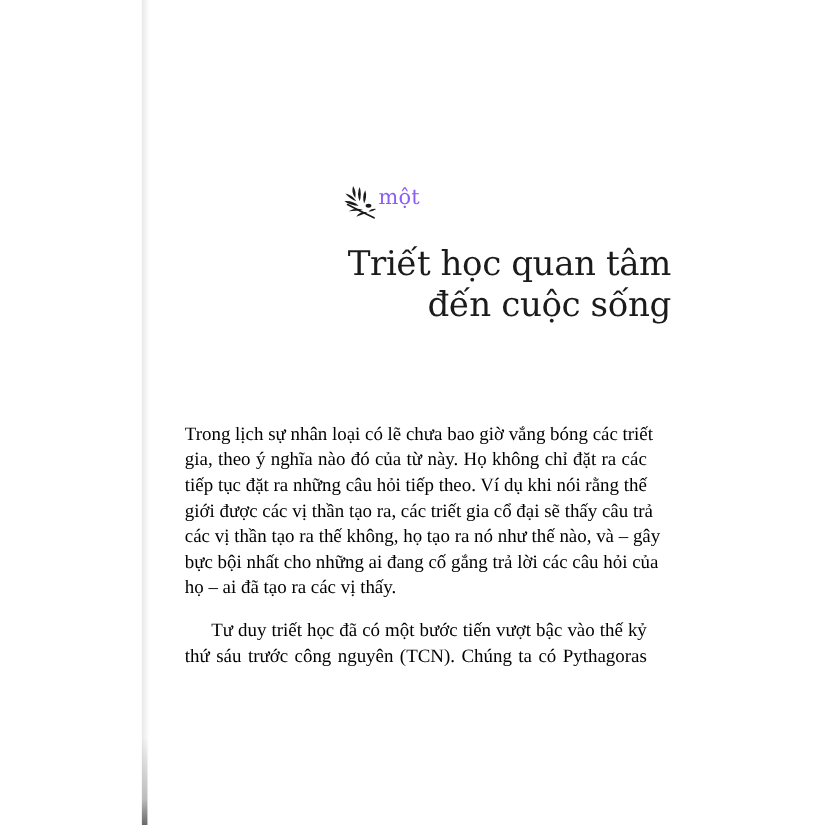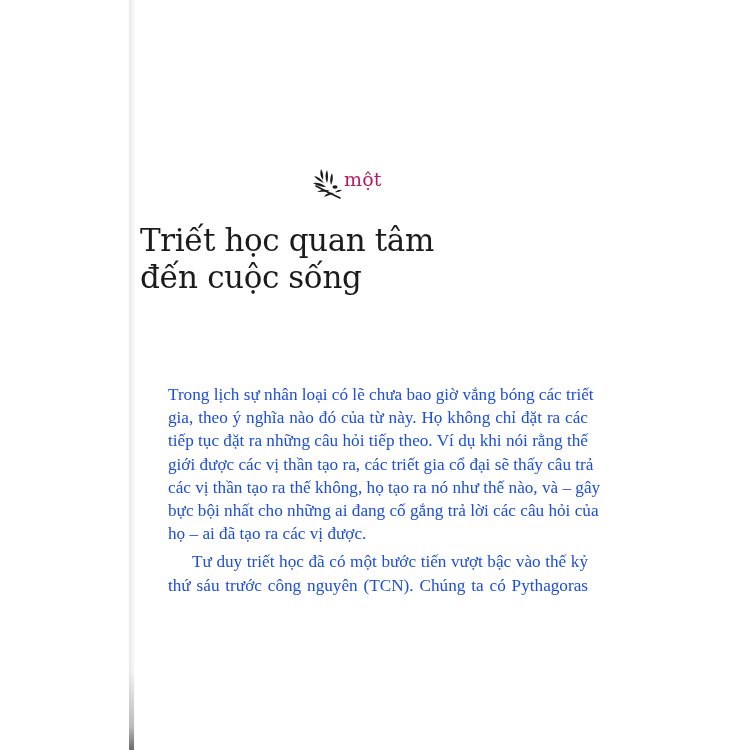--- a/index.html
+++ b/index.html
@@ -47,64 +47,64 @@
       align-items: flex-start;
     }
     .leaf-icon {
       width: 30px;
       height: 34px;
       display: block;
     }
     .chapter-number {
       font-family: "DejaVu Serif", serif;
       font-size: 19px;
-      color: #be185d;
+      color: #8b5cf6;
       margin-left: 1px;
       margin-top: 2px;
       letter-spacing: 0.2px;
     }
     .chapter-title {
       position: absolute;
       left: 140px;
       width: 470px;
       top: 222px;
-      text-align: left;
+      text-align: right;
       font-family: "DejaVu Serif", serif;
       font-size: 31px;
       line-height: 37px;
       color: #1b1b1b;
       letter-spacing: -0.4px;
       margin: 0;
       font-weight: normal;
     }
     .chapter-title span { display: block; }
     .body-text {
       position: absolute;
       left: 168px;
       top: 383px;
       width: 420px;
       font-family: "Liberation Serif", serif;
       font-size: 17.2px;
       line-height: 23.2px;
-      color: #1d4ed8;
+      color: #000000;
     }
     .body-text p {
       margin: 0;
     }
     .body-text .line {
       display: block;
       white-space: nowrap;
       text-align: justify;
       text-align-last: justify;
     }
     .body-text .line.last {
       text-align-last: left;
     }
     .body-text p + p {
-      margin-top: 5px;
+      margin-top: 16px;
     }
     .indent { padding-left: 24px; }
   </style>
 </head>
 <body>
 
 <div class="page">
   <div class="page-edge"></div>
 
   <div class="chapter-marker">
@@ -134,20 +134,20 @@
   </h1>
 
   <div class="body-text">
     <p>
       <span class="line">Trong lịch sự nhân loại có lẽ chưa bao giờ vắng bóng các triết</span>
       <span class="line">gia, theo ý nghĩa nào đó của từ này. Họ không chỉ đặt ra các</span>
       <span class="line">tiếp tục đặt ra những câu hỏi tiếp theo. Ví dụ khi nói rằng thế</span>
       <span class="line">giới được các vị thần tạo ra, các triết gia cổ đại sẽ thấy câu trả</span>
       <span class="line">các vị thần tạo ra thế không, họ tạo ra nó như thế nào, và – gây</span>
       <span class="line">bực bội nhất cho những ai đang cố gắng trả lời các câu hỏi của</span>
-      <span class="line last">họ – ai đã tạo ra các vị được.</span>
+      <span class="line last">họ – ai đã tạo ra các vị thấy.</span>
     </p>
     <p>
       <span class="line indent">Tư duy triết học đã có một bước tiến vượt bậc vào thế kỷ</span>
       <span class="line">thứ sáu trước công nguyên (TCN). Chúng ta có Pythagoras</span>
     </p>
   </div>
 </div>
 
 </body></html>

